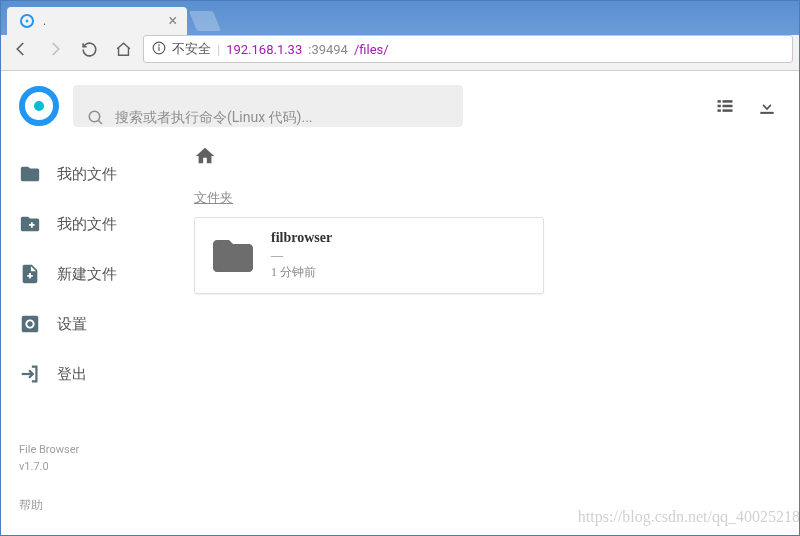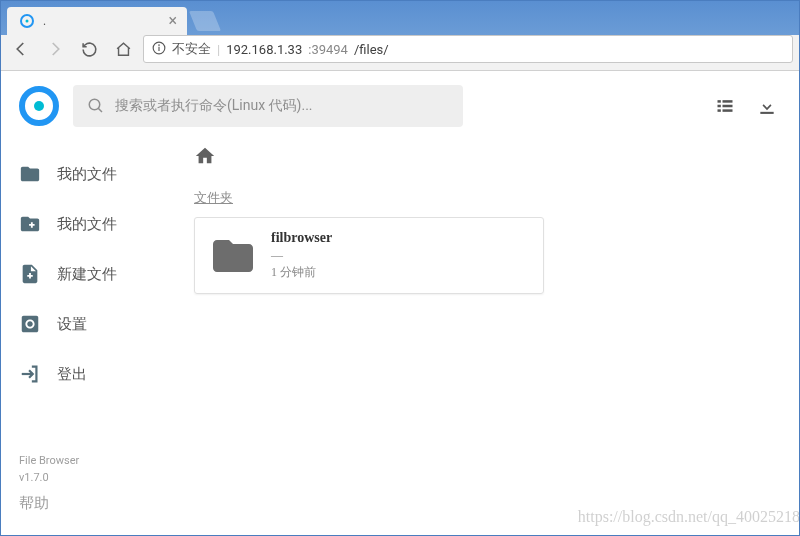--- a/index.html
+++ b/index.html
@@ -13,39 +13,39 @@
     .tab-close { margin-left: auto; color: #888; cursor: pointer; font-size: 16px; line-height: 1; }
     .tab-spacer { flex: 1; }
     .new-tab-btn { width: 24px; height: 20px; background: rgba(255,255,255,0.25); margin-left: 6px; margin-bottom: 4px; transform: skewX(22deg); border-radius: 2px; }
     
     .addr-bar { display: flex; height: 36px; padding: 0 6px; gap: 6px; border-bottom: 1px solid #d0d0d0; }
     .nav-btn { width: 28px; height: 28px; display: flex; align-items: center; justify-content: center; color: #606060; cursor: pointer; border-radius: 14px; }
     .nav-btn.disabled { color: #bfbfbf; }
     .url-box { flex: 1; display: flex; align-items: center; height: 28px; border: 1px solid #c8c8c8; border-radius: 3px; padding: 0 8px; background: #fff; gap: 6px; font-size: 13px; color: #333; }
     .url-security { color: #595959; font-size: 13px; }
     .url-info-icon { color: #595959; }
-    .url-text { color: #404040; }
+    .url-text { color: #a21caf; }
     .url-port { color: #888; }
     
     
     .app { display: flex; flex-direction: column; height: calc(536px - 70px - 2px); }
     .app-header { display: flex; align-items: center; padding: 14px 18px 12px; gap: 14px; }
     .logo { width: 40px; height: 40px; border-radius: 50%; border: 6px solid #2196F3; background: #fff; flex-shrink: 0; position: relative; }
     .logo::after { content: ""; position: absolute; width: 10px; height: 10px; background: #00bcd4; border-radius: 50%; top: 50%; left: 50%; transform: translate(-50%, -50%); }
-    .search-box { display: flex; align-items: center; background: #eeeeee; border-radius: 4px; height: 42px; padding: 0 14px; gap: 10px; flex: 0 0 390px; color: #8f8f8f; font-size: 14px; }
+    .search-box { display: flex; align-items: flex-end; background: #eeeeee; border-radius: 4px; height: 42px; padding: 0 14px; gap: 10px; flex: 0 0 390px; color: #8f8f8f; font-size: 14px; }
     .header-spacer { flex: 1; }
     .header-icon { width: 28px; height: 28px; display: flex; align-items: center; justify-content: center; color: #555; cursor: pointer; }
     
     .app-body { display: flex; flex: 1; }
     .sidebar { width: 175px; padding: 10px 0 12px; display: flex; flex-direction: column; }
     .sidebar-item { display: flex; align-items: center; padding: 14px 18px; gap: 16px; color: #555; font-size: 15px; cursor: pointer; }
     .sidebar-item svg { flex-shrink: 0; }
     .sidebar-spacer { flex: 1; }
     .sidebar-footer { padding: 8px 18px; color: #9e9e9e; font-size: 11px; line-height: 1.6; }
-    .sidebar-footer .help { margin-top: 4px; font-size: 15px; }
+    .sidebar-footer .help { margin-top: 20px; font-size: 12px; }
     
     .main { flex: 1; padding: 6px 18px; }
     .breadcrumb-home { color: #616161; margin-bottom: 18px; }
     .section-label { color: #8e8e8e; font-size: 13px; margin-bottom: 10px; text-decoration: underline; }
     .file-grid { display: flex; gap: 12px; }
     .file-card { display: flex; align-items: center; width: 350px; border: 1px solid #e0e0e0; border-radius: 3px; padding: 12px 14px; gap: 14px; box-shadow: 0 1px 2px rgba(0,0,0,0.06); cursor: pointer; }
     .folder-icon-lg { color: #6d6d6d; flex-shrink: 0; }
     .file-info { display: flex; flex-direction: column; gap: 2px; font-family: Liberation Serif, serif; }
     .file-name { font-weight: 600; font-size: 14px; color: #333; }
     .file-size { color: #888; font-size: 12px; line-height: 1.2; }

